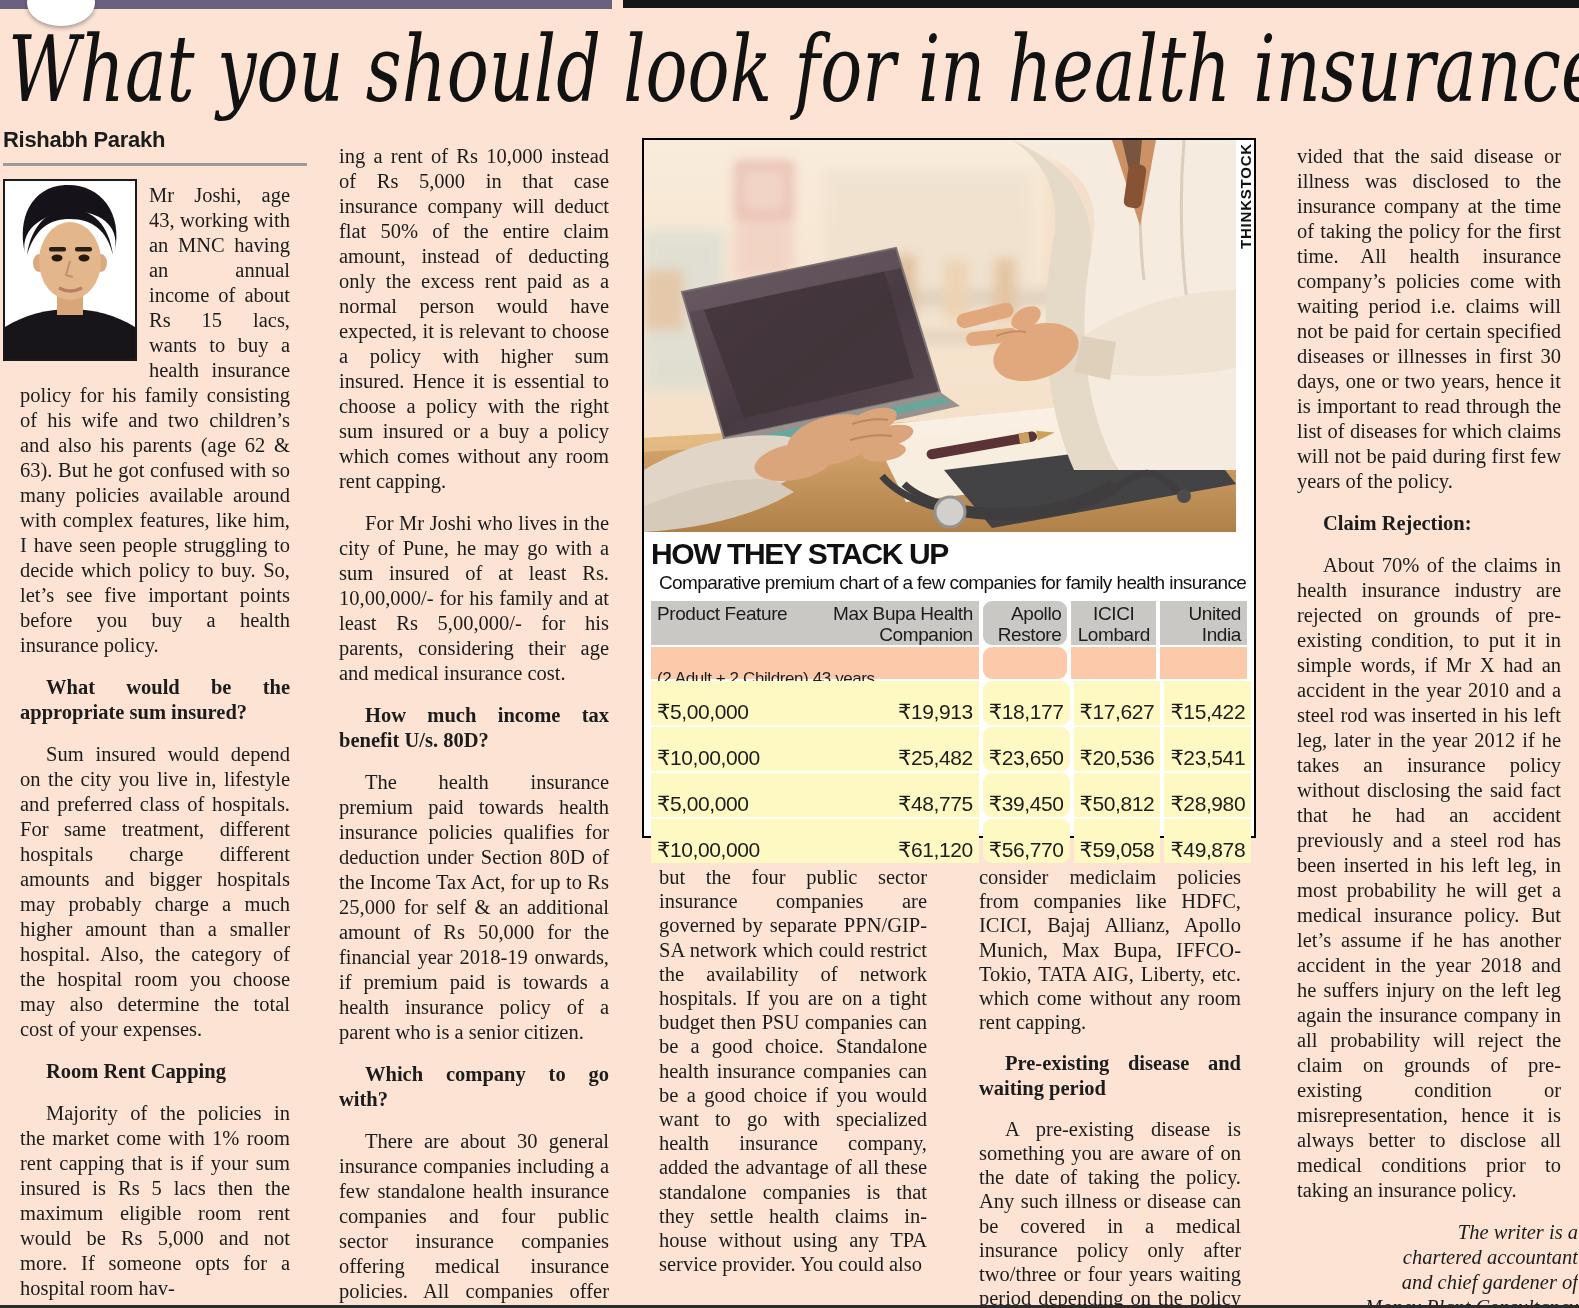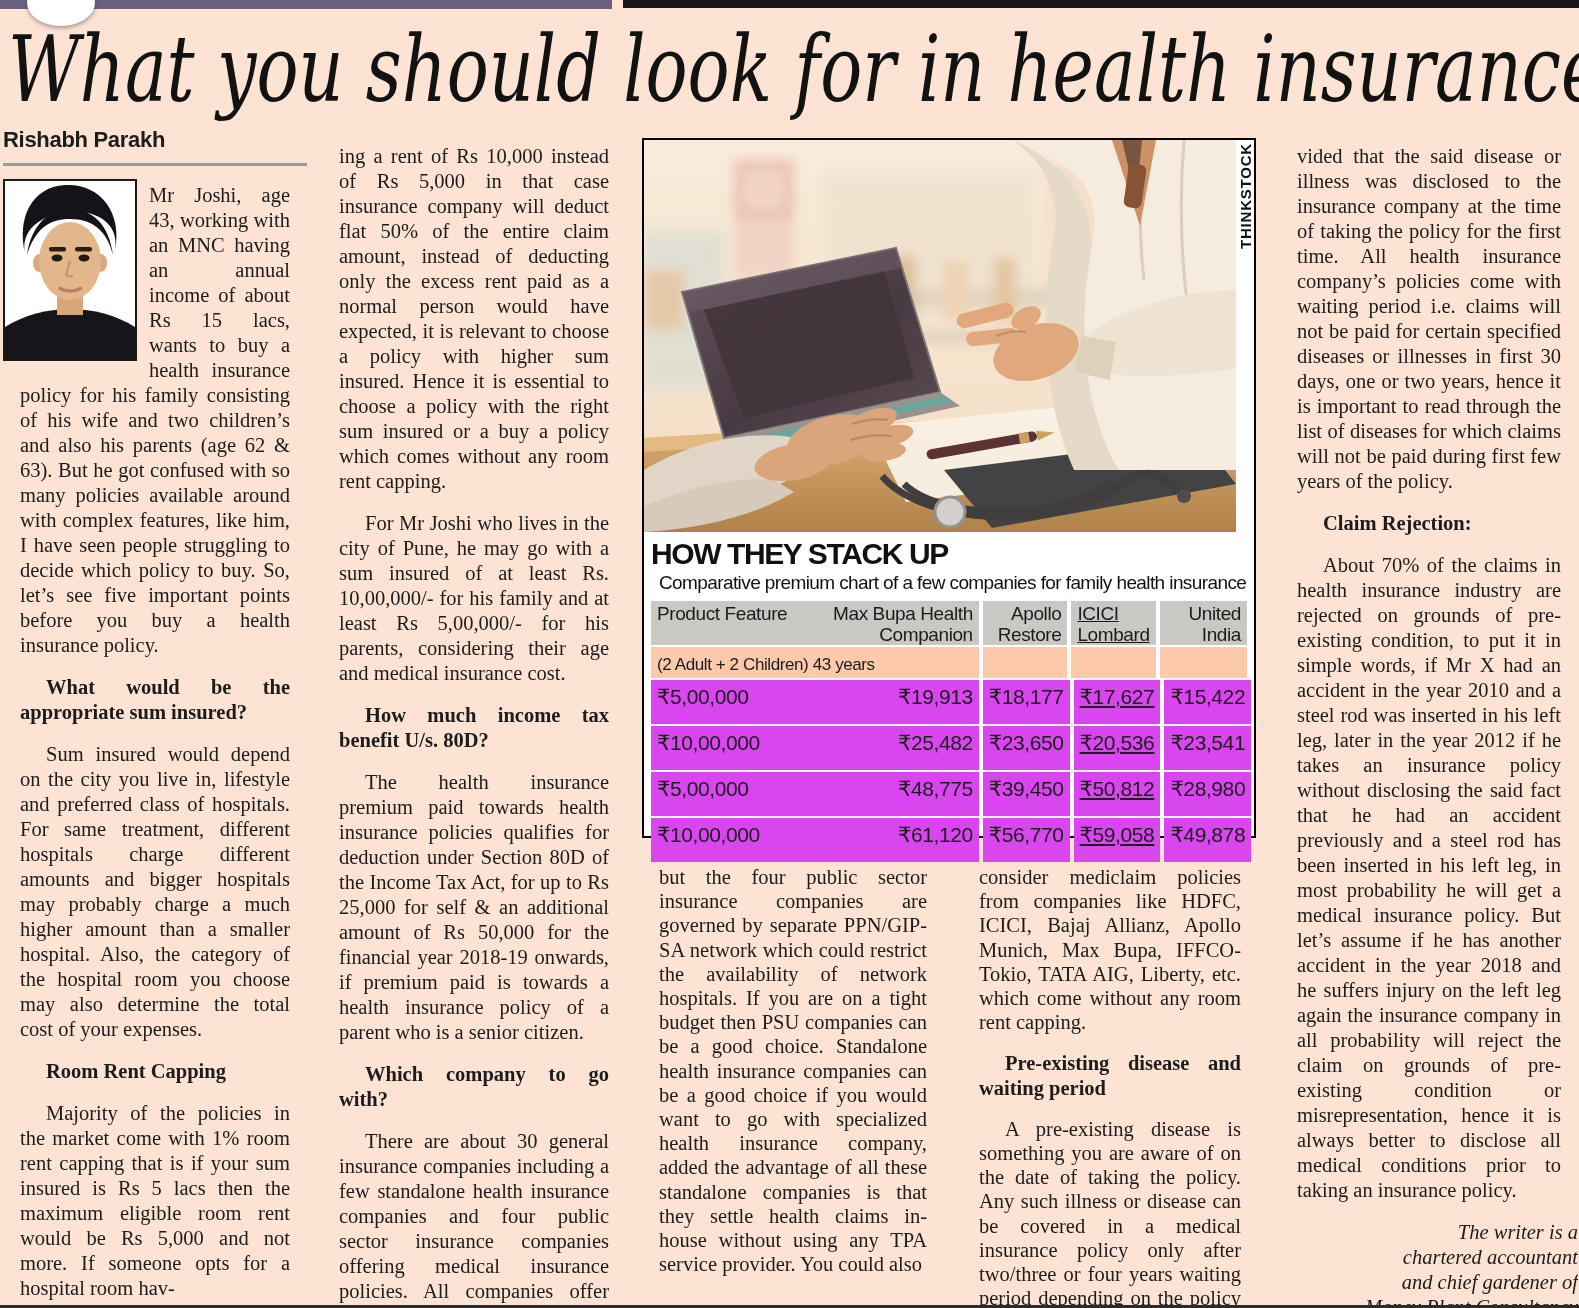--- a/index.html
+++ b/index.html
@@ -39,30 +39,30 @@
   
   #centerbox{position:absolute;left:642px;top:138px;width:614px;height:700px;background:#fff;
     border:2px solid #000;box-sizing:border-box;}
   .photo-wrap{position:absolute;left:0;top:0;width:592px;height:392px;overflow:hidden;background:#f6ead9;}
   .thinkstock{position:absolute;right:0px;top:3px;writing-mode:vertical-rl;transform:rotate(180deg);
     font-family:"Liberation Sans",sans-serif;font-size:15px;font-weight:600;letter-spacing:.8px;color:#111;}
   .table-area{position:absolute;left:7px;right:7px;top:398px;bottom:4px;font-family:"Liberation Sans","DejaVu Sans",sans-serif;}
   .tbl-title{font-weight:bold;font-size:30px;line-height:32px;letter-spacing:-1.4px;color:#111;}
   .tbl-sub{font-size:19px;line-height:22px;letter-spacing:-.6px;margin:2px 0 7px 8px;color:#111;}
   .tblrow{display:flex;column-gap:4px;margin-bottom:2px;letter-spacing:-.4px;}
-  .tblrow .cell{box-sizing:border-box;padding:2px 6px;}
+  .tblrow .cell{box-sizing:border-box;padding:16px 6px;}
   .c1{flex:0 0 55%;display:flex;justify-content:space-between;}
-  .c2{flex:0 0 14.2%;text-align:right;}
-  .c3{flex:0 0 14.2%;text-align:left;text-decoration:underline;}
+  .c2{flex:0 0 14.2%;text-align:right;border-radius:9px;}
+  .c3{flex:0 0 14.2%;text-align:center;}
   .c4{flex:1 1 auto;text-align:right;}
   .hdr .cell{background:#c9c8c4;height:44px;font-size:19px;line-height:21px;padding-top:2px;}
   .hdr .c1{align-items:flex-start;}
   .hdr-right{text-align:right;max-width:176px;}
   .sec .cell{background:#fcc9ab;height:31px;line-height:31px;font-size:17px;}
-  .data .cell{background:#d946ef;height:44px;line-height:29px;font-size:21px;}
+  .data .cell{background:#fef9c3;height:44px;line-height:29px;font-size:21px;}
   .data .c1 .val{text-align:right;}
   
   .credit{margin-top:0;text-align:right;font-style:italic;font-size:20.5px;line-height:25px;}
   
   .bottom-rule{position:absolute;left:0;bottom:0;width:1579px;height:3px;background:#2b2b2b;}
 </style>
 </head>
 <body>
 
 <div class="topbar-left"></div>

